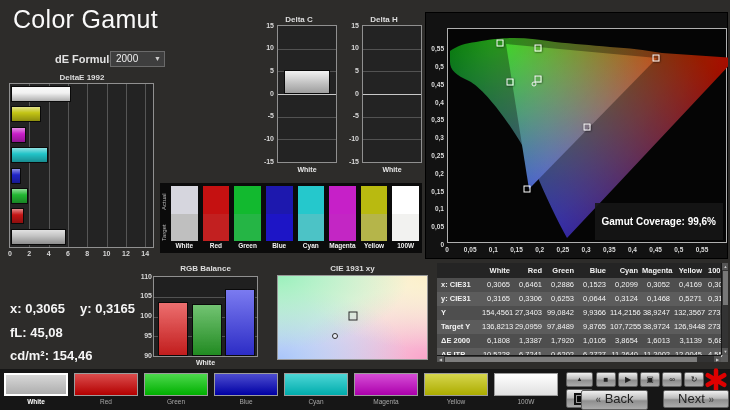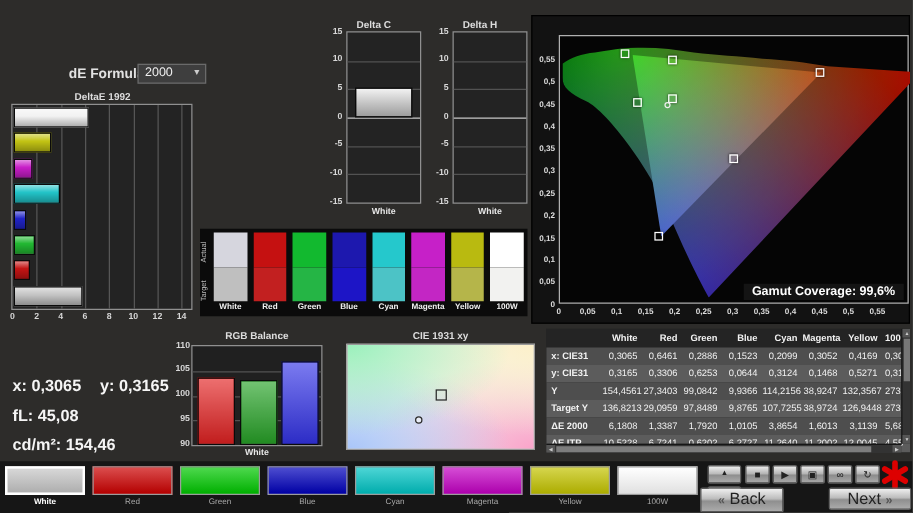--- a/index.html
+++ b/index.html
@@ -39,21 +39,21 @@
 .cmp{flex:1;display:flex;flex-direction:column}
 .cmp-a,.cmp-t{height:28px}
 .cmp-lab{height:9px;font-size:6.5px;font-weight:bold;color:#f0f0f0;text-align:center;margin-top:1px}
 
 #cie76{left:425px;top:12px;width:303px;height:247px;background:#121212;border:1px solid #000}
 #cie76-plot{position:absolute;left:21px;top:15px;width:280px;height:215px;border:1px solid #b0b0b0;background:#050505}
 .c76xtick{position:absolute;top:233px;font-size:6.5px;font-weight:bold;color:#ddd;transform:translateX(-50%)}
 .c76ytick{position:absolute;left:0;width:18px;text-align:right;font-size:6.5px;font-weight:bold;color:#ddd;transform:translateY(-50%)}
 .marker-sq{position:absolute;width:7px;height:7px;border:1.5px solid #fff;transform:translate(-50%,-50%);box-shadow:0 0 2px rgba(0,0,0,.8)}
 .marker-dot{position:absolute;width:5px;height:5px;border:1px solid #eee;border-radius:50%;transform:translate(-50%,-50%)}
-.coverage{position:absolute;right:3px;bottom:2px;background:rgba(22,22,22,.9);padding:1px 7px;font-size:10px;font-weight:bold;color:#fff}
+.coverage{position:absolute;right:3px;bottom:2px;background:rgba(22,22,22,.9);padding:13px 7px;font-size:10px;font-weight:bold;color:#fff}
 
 .cr-head{position:absolute;left:10px;top:272px;font-size:16px;font-weight:bold;color:#fff}
 .cr-line{position:absolute;font-size:13px;font-weight:bold;color:#f5f5f5}
 
 #rgbp{left:137px;top:264px;width:131px;height:102px}
 #rgb-plot{position:absolute;left:16px;top:12px;width:105px;height:81px;background:#202020;border:1px solid #909090}
 .rbar{position:absolute;bottom:0;width:30px;border:1px solid #0a0a0a;
       background:linear-gradient(180deg,rgba(255,255,255,.35),rgba(0,0,0,.15)),var(--c)}
 #rgbp .chart-title{left:16px;right:auto;width:105px}
 #rgbp .xlab{left:16px;top:95px;width:105px}
@@ -89,33 +89,34 @@
    background:linear-gradient(180deg,rgba(255,255,255,.3),rgba(0,0,0,.12)),var(--c)}
 .pat .lab{margin-top:2px;text-align:center;font-size:6.5px;color:#a8a8a8}
 .pat.sel .sw{border:2px solid #fff}
 .pat.sel .lab{color:#fff;font-weight:bold}
 
 .gbtn{position:absolute;background:linear-gradient(180deg,#f0f0f0,#bcbcbc 45%,#8f8f8f 55%,#ababab);
      border:1px solid #606060;border-radius:2px;color:#222;text-align:center;cursor:default}
 #tp-row{position:absolute;left:596px;top:372px;display:flex;gap:2px}
 .tbtn{width:20px;height:15px;line-height:14px;font-size:8px;color:#222;border:1px solid #606060;border-radius:2px;
       background:linear-gradient(180deg,#ededed,#b5b5b5 45%,#8c8c8c 55%,#a8a8a8);text-align:center;cursor:default}
-#btn-back{left:560px;top:390px;width:67px;height:20px;line-height:16px;font-size:13px}
+#btn-back{left:581px;top:390px;width:67px;height:20px;line-height:16px;font-size:13px}
 #btn-next{left:663px;top:390px;width:66px;height:18px;line-height:16px;font-size:13px}
 .chev{font-size:10px;color:#555;font-weight:bold}
 #btn-pup{left:566px;top:372px;width:27px;height:15px;line-height:13px;font-size:6px}
 #btn-pwin{left:566px;top:389px;width:27px;height:19px}
 #btn-pwin .sq{position:absolute;left:7px;top:3px;width:12px;height:12px;border:2px solid #111;background:#0a0a0a;box-shadow:inset 0 0 0 1px #999}
 #asterisk{position:absolute;left:705px;top:368px}
 </style>
 </head>
 <body>
 
 <div class="app">
 
+  <div class="page-title">Color Gamut</div>
 
   <span class="formula-label">dE Formula:</span>
   <div class="dropdown">
     <span class="dd-arrow">▼</span>
     <span>2000</span>
   </div>
 
   <div class="panel" id="deltae">
     <div class="chart-title">DeltaE 1992</div>
     <div id="deltae-plot">

